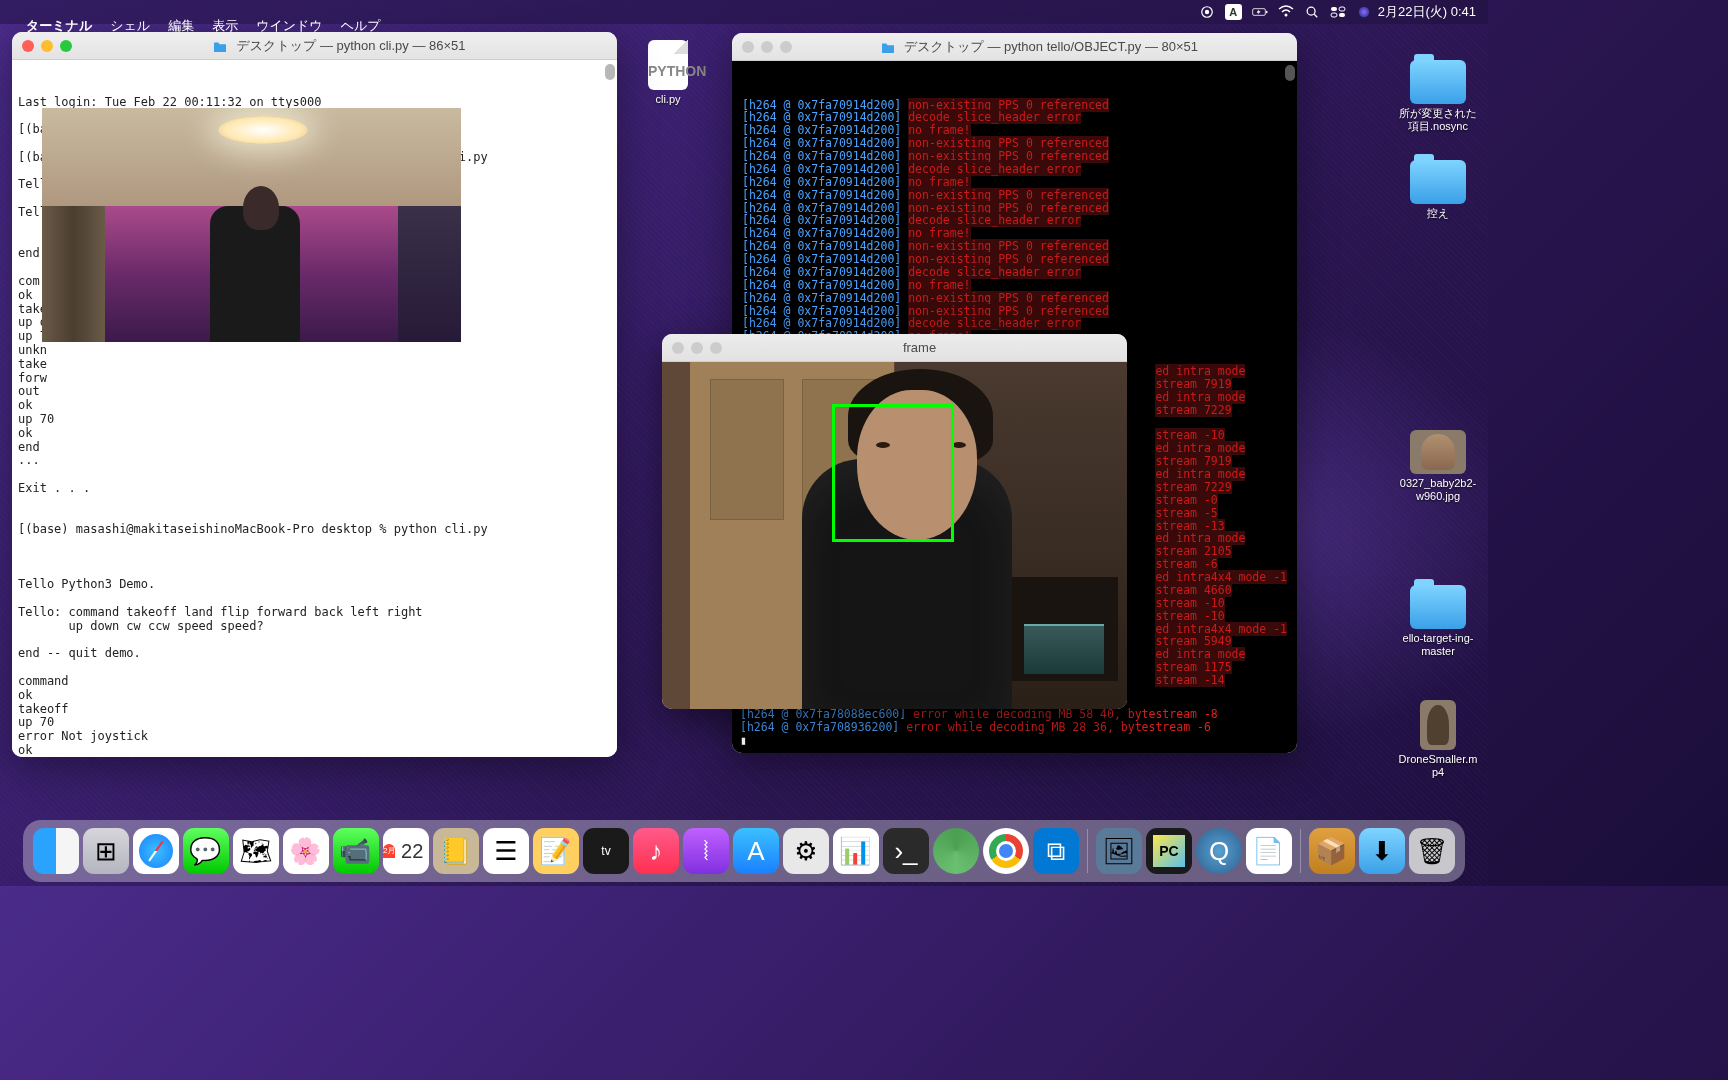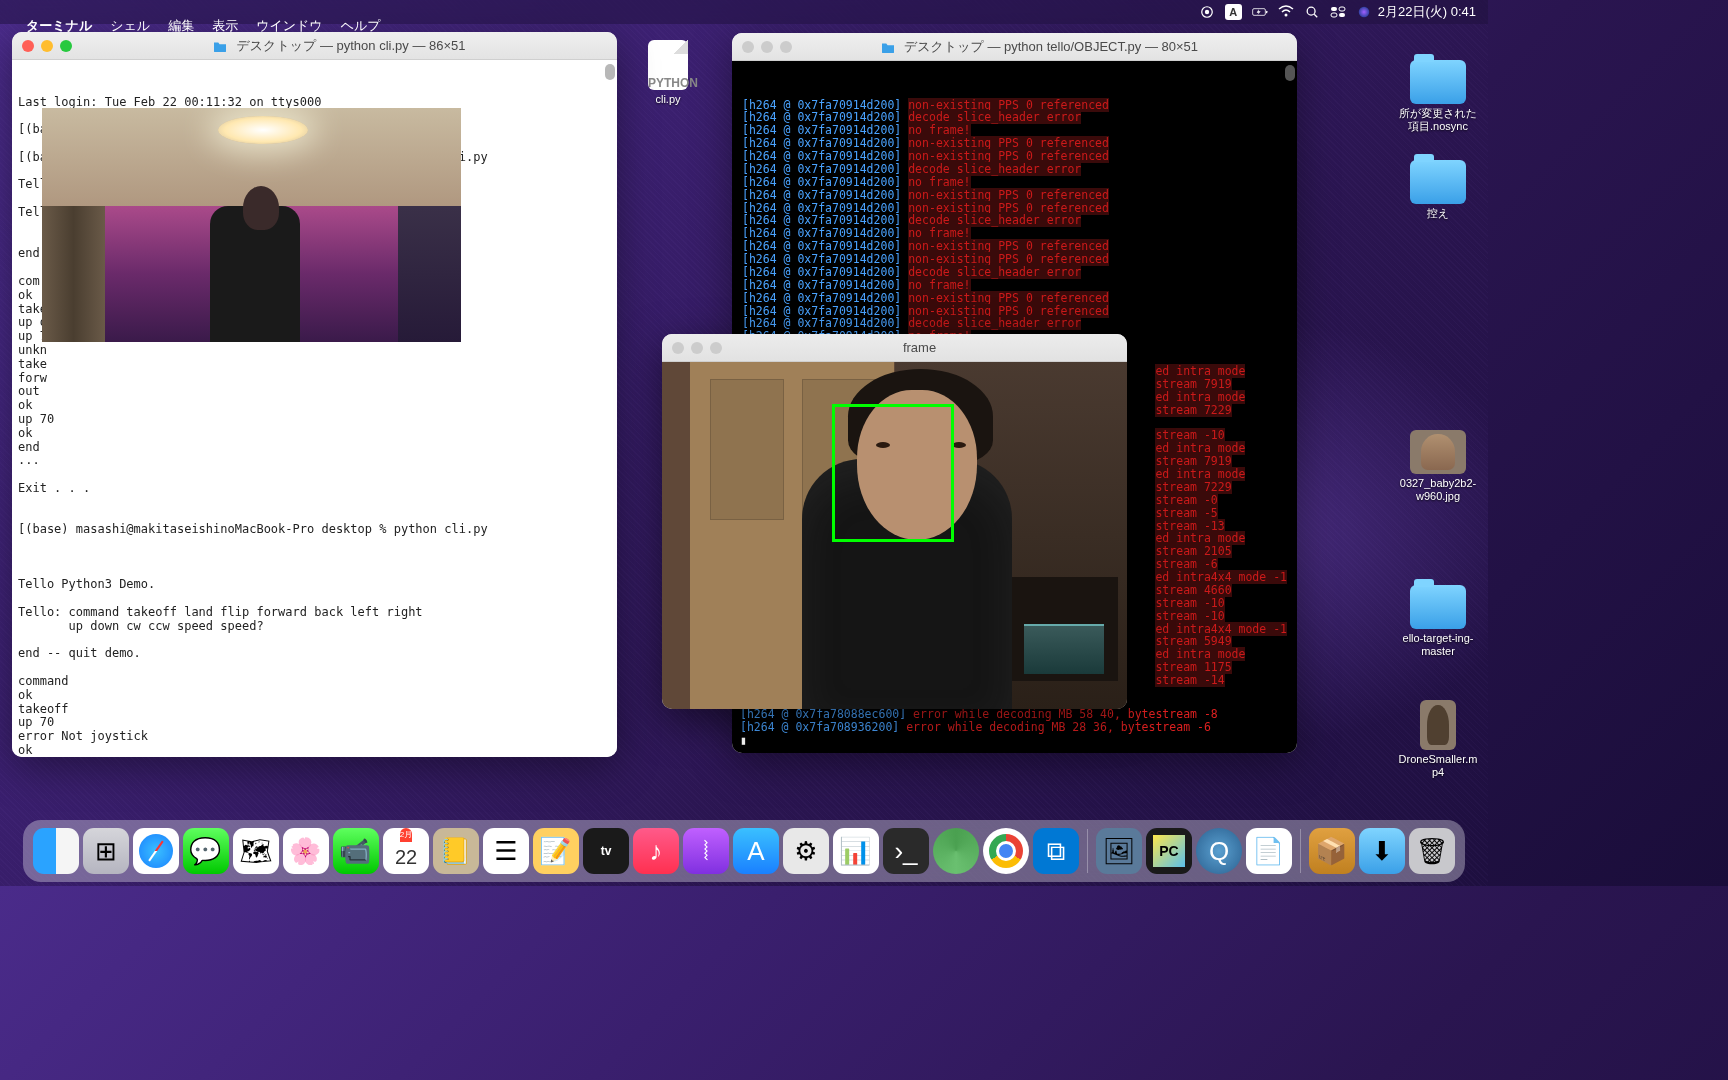--- a/index.html
+++ b/index.html
@@ -152,21 +152,21 @@
 .desktop-icon .label {
   font-size: 11px; color: #fff; text-align: center;
   text-shadow: 0 1px 2px rgba(0,0,0,0.8);
   line-height: 1.15;
   word-break: break-all;
 }
 .folder-ico { background: linear-gradient(#7fd4ff,#3aa0e8); border-radius: 4px; position:relative;}
 .folder-ico::before{content:"";position:absolute;top:-6px;left:4px;width:20px;height:8px;background:#7fd4ff;border-radius:3px 3px 0 0;}
 .file-ico { background:#fff; position:relative;}
 .file-ico::after{content:"";position:absolute;top:0;right:0;width:14px;height:14px;background:linear-gradient(135deg,transparent 48%,#ddd 50%);}
-.file-py-label{position:absolute;bottom:0;left:0;right:0;text-align:left;font-size:12px;color:#888;font-weight:600;}
+.file-py-label{position:absolute;bottom:11px;left:0;right:0;text-align:left;font-size:14px;color:#888;font-weight:600;}
 .thumb-ico{background:#8a7a6a;position:relative;overflow:hidden;}
 .thumb-person{position:absolute;left:20%;top:10%;width:60%;height:80%;background:linear-gradient(#b09070,#8a6850);border-radius:50% 50% 20% 20%;}
 
 
 .dock {
   position: absolute;
   bottom: 4px; left: 50%; transform: translateX(-50%);
   height: 62px;
   background: rgba(240,240,245,0.35);
   backdrop-filter: blur(20px);
@@ -184,27 +184,27 @@
   font-size: 26px;
   position: relative;
 }
 .di-finder{background:linear-gradient(90deg,#2aa3ff 50%,#f5f5f5 50%);}
 .di-launchpad{background:linear-gradient(#d5d5da,#b5b5c0);}
 .di-safari{background:#fff;}
 .di-messages{background:linear-gradient(#5eff5e,#00c800);}
 .di-maps{background:#fff;}
 .di-photos{background:#fff;}
 .di-facetime{background:linear-gradient(#5eff5e,#00c800);}
-.di-calendar{background:#fff;display:flex;flex-direction:column;}
+.di-calendar{background:#fff;display:flex;flex-direction:row;}
 .di-calendar .cal-top{height:30%;background:#ff4030;font-size:8px;color:#fff;display:flex;align-items:center;justify-content:center;border-radius:11px 11px 0 0;}
 .di-calendar .cal-day{flex:1;display:flex;align-items:center;justify-content:center;font-size:20px;color:#333;font-weight:300;}
 .di-contacts{background:#c8b898;}
 .di-reminders{background:#fff;}
 .di-notes{background:#ffd060;}
-.di-tv{background:#1a1a1a;color:#fff;font-size:12px;font-weight:700;}
+.di-tv{background:#1a1a1a;color:#fff;font-size:12px;font-weight:400;}
 .di-music{background:linear-gradient(#ff5a8a,#ff3050);color:#fff;}
 .di-podcasts{background:linear-gradient(#c060ff,#8030e0);color:#fff;}
 .di-appstore{background:linear-gradient(#3ac0ff,#1a80ff);color:#fff;}
 .di-settings{background:#e8e8e8;}
 .di-numbers{background:#fff;}
 .di-terminal{background:#2a2a2a;}
 .di-thing{background:conic-gradient(#4aa050,#6ac070,#4aa050);border-radius:50%;}
 .di-chrome{background:#fff;border-radius:50%;}
 .di-vscode{background:#0078d4;color:#fff;}
 .di-preview{background:#5a7a9a;}

